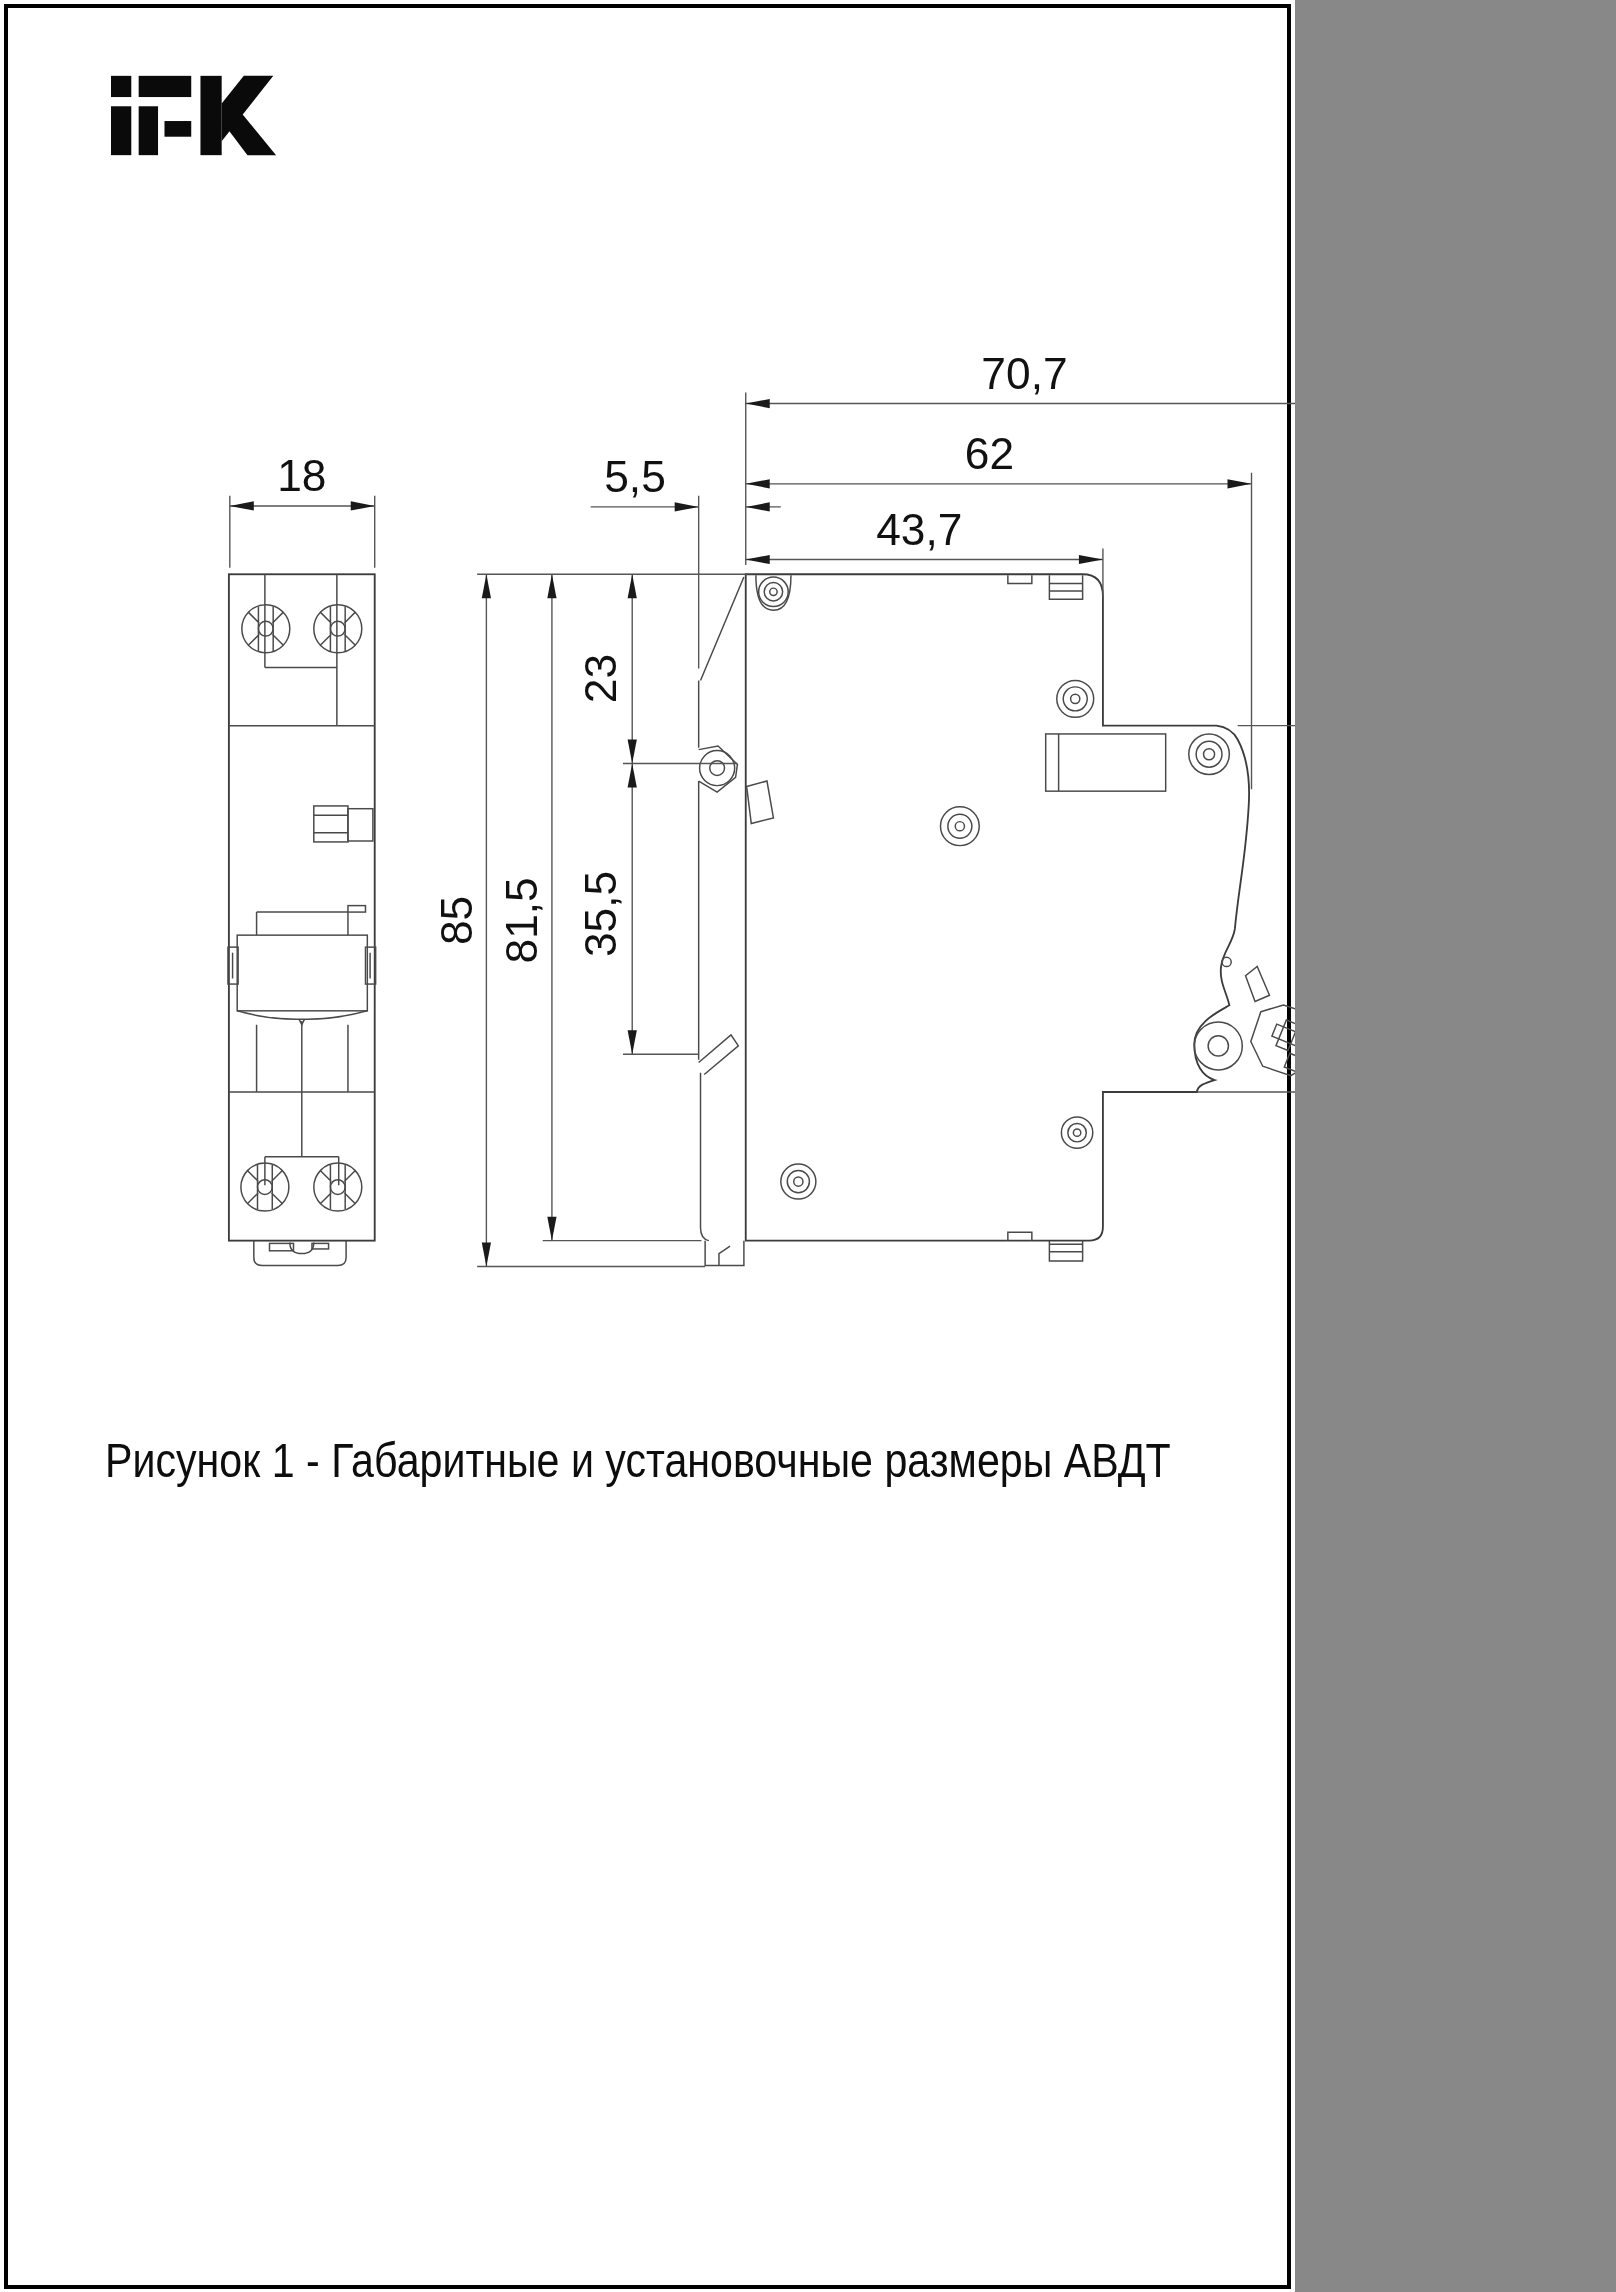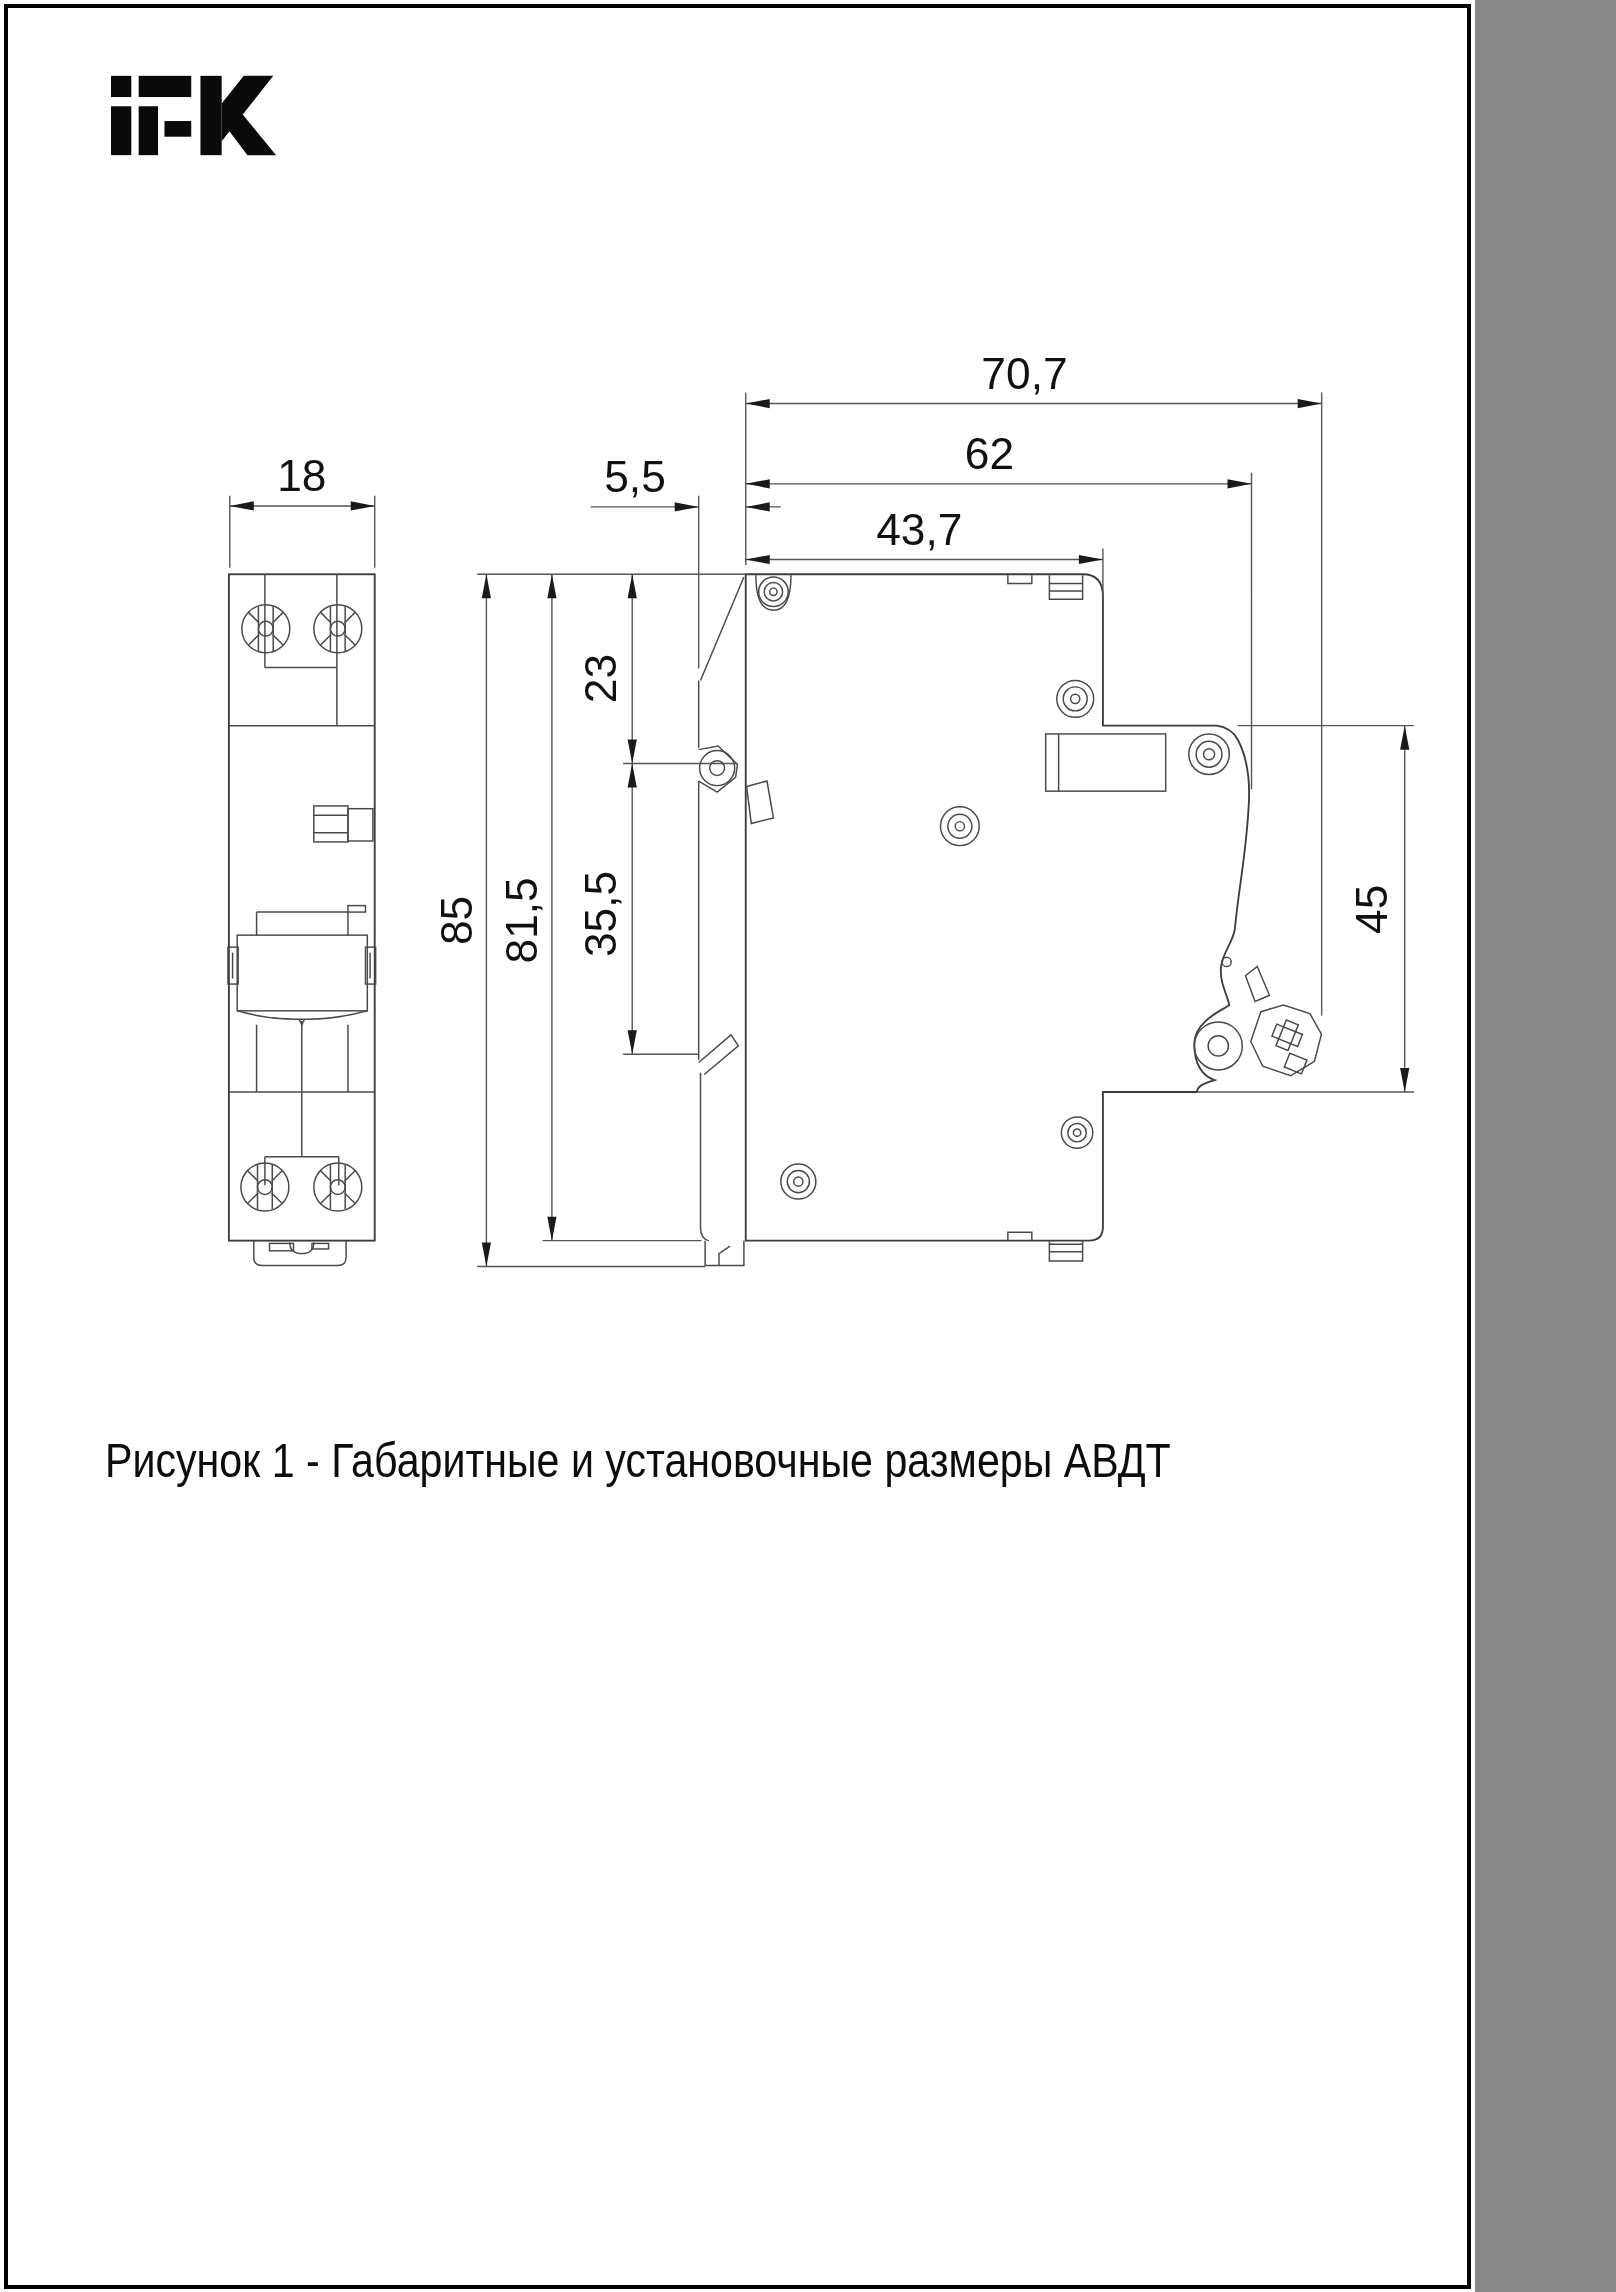--- a/index.html
+++ b/index.html
@@ -1,18 +1,18 @@
 <!DOCTYPE html>
 <html style="font-size:14.8px"><head>
 <meta charset="utf-8">
 <style>
   html,body{margin:0;padding:0;background:#888;}
   .page{
     position:relative;
-    width:1475px;height:2293px;
+    width:1295px;height:2293px;
     background:#ffffff;
     font-family:"Liberation Sans", sans-serif;
     overflow:hidden;
   }
   .page-border{
     position:absolute;left:3.7px;top:3.7px;right:3.7px;bottom:3.7px;
     border:4.6px solid #000;
     pointer-events:none;
   }
   .logo{position:absolute;left:109px;top:74px;width:170px;height:83px;}

